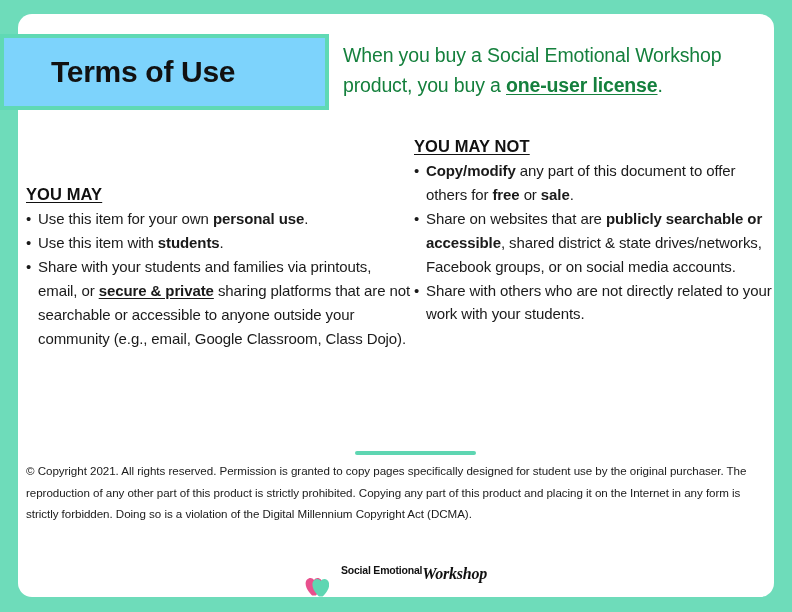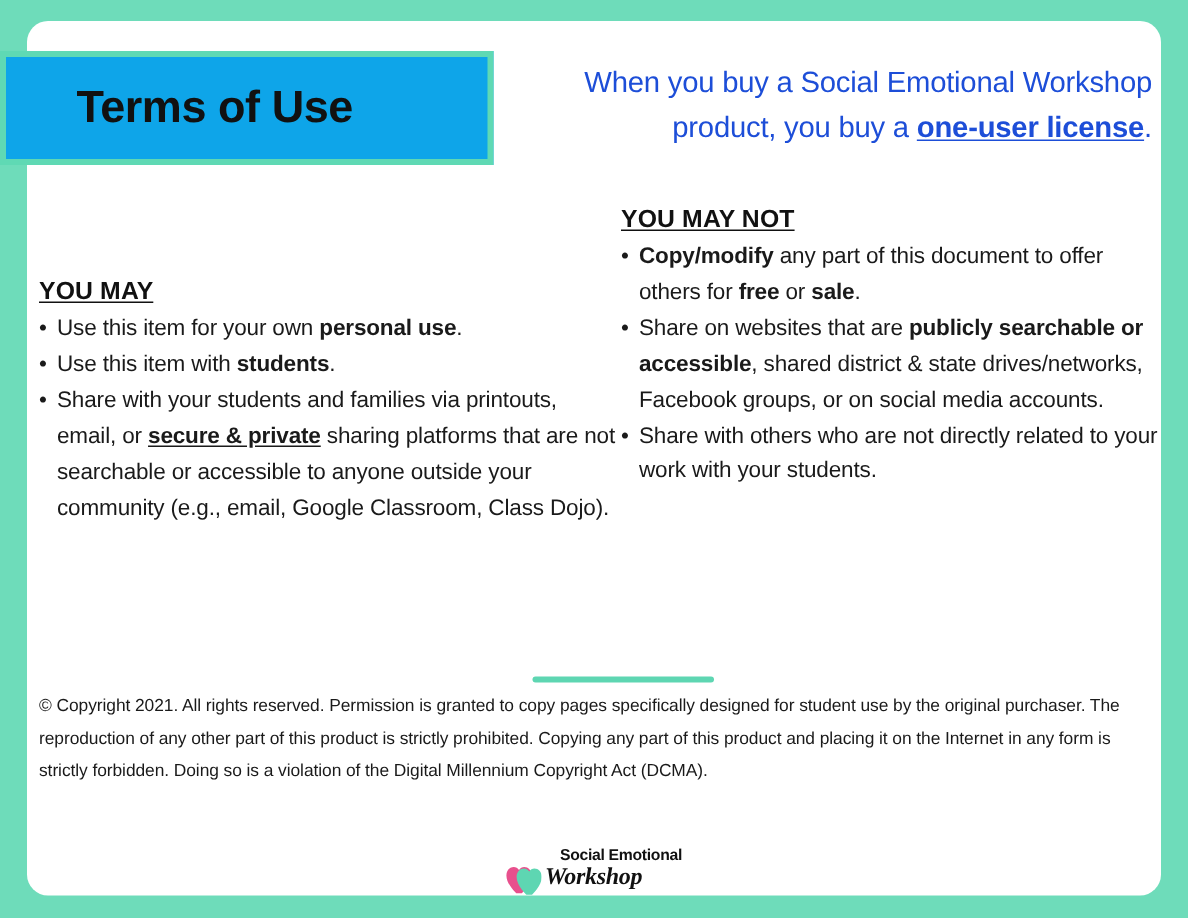--- a/index.html
+++ b/index.html
@@ -36,21 +36,21 @@
     box-sizing: border-box;
   }
 
   
   .title-box {
     position: absolute;
     left: -18px;
     top: 20px;
     width: 329px;
     height: 76px;
-    background: #0ea5e9;
+    background: #7dd3fc;
     border: 4px solid #5FD9B4;
     box-sizing: border-box;
     display: flex;
     align-items: center;
   }
   .title-text {
     font-size: 30px;
     font-weight: bold;
     color: #111111;
     letter-spacing: -0.3px;
@@ -58,23 +58,22 @@
     font-family: "Liberation Sans", sans-serif;
   }
 
   .intro {
     position: absolute;
     left: 325px;
     top: 26px;
     width: 425px;
     font-size: 19.5px;
     line-height: 30px;
-    color: #1d4ed8;
+    color: #15803d;
     letter-spacing: -0.15px;
-    text-align: right;
   }
   .intro .u-bold {
     font-weight: bold;
     text-decoration: underline;
     text-underline-offset: 2px;
   }
 
   
   .cols {
     position: absolute;
@@ -173,21 +172,21 @@
     gap: 2px;
   }
   .logo-hearts {
     position: relative;
     width: 24px;
     height: 22px;
     margin-top: 10px;
   }
   .logo-text-wrap {
     display: flex;
-    flex-direction: column;
+    flex-direction: row;
     align-items: flex-start;
     line-height: 1;
   }
   .logo-line1 {
     font-size: 10.5px;
     font-weight: bold;
     color: #111;
     letter-spacing: -0.2px;
     margin-left: 10px;
   }

